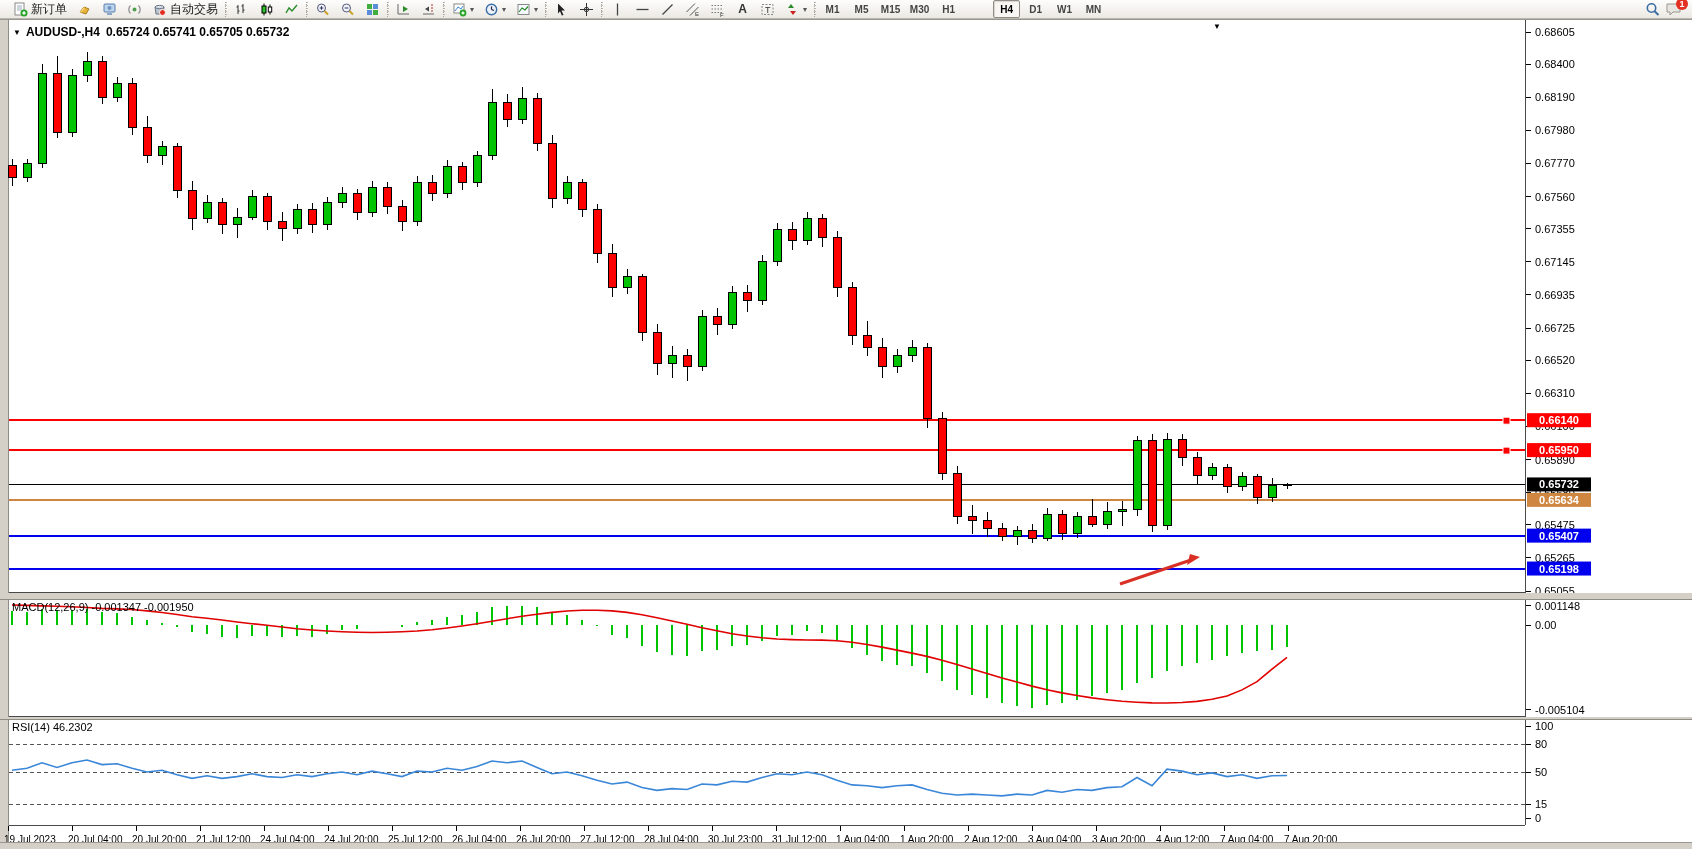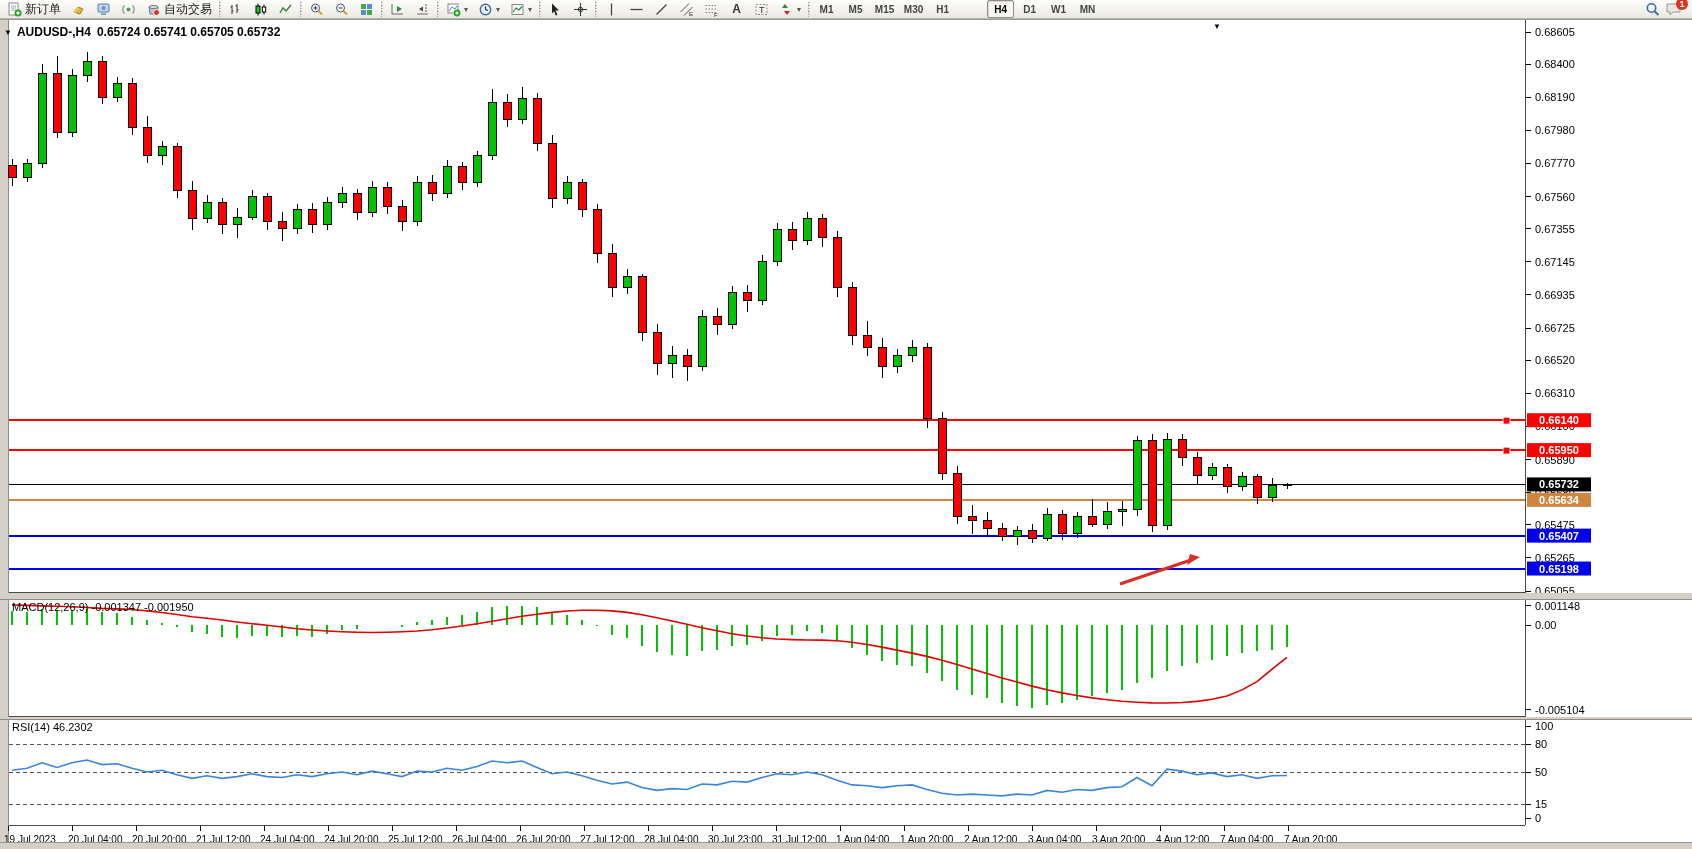--- a/index.html
+++ b/index.html
@@ -1,34 +1,34 @@
 <!DOCTYPE html>
 <html><head>
 <meta charset="utf-8">
 <style>
   html,body{margin:0;padding:0;width:1692px;height:849px;overflow:hidden;background:#fff;
     font-family:"Liberation Sans","DejaVu Sans",sans-serif;-webkit-font-smoothing:antialiased;}
   
   .toolbar{position:absolute;left:0;top:0;width:1692px;height:19px;
     background:linear-gradient(#fdfdfc,#ece9e3);border-bottom:1px solid #b9b6ae;
-    display:flex;align-items:center;padding-left:2px;box-sizing:border-box;z-index:5;}
+    display:flex;align-items:center;padding-left:8px;box-sizing:border-box;z-index:5;}
   .tb-btn{display:flex;align-items:center;gap:3px;height:17px;padding:0 4px;border:1px solid transparent;
     border-radius:2px;font-size:12px;color:#1a1a1a;cursor:default;white-space:nowrap;}
   .tb-ico{width:15px;height:15px;display:inline-block;line-height:15px;text-align:center;font-size:11px;}
   .grip{width:5px;height:15px;margin:0 2px;background:
     repeating-linear-gradient(#bdbab3 0 1px,transparent 1px 3px);width:1px;border-left:1px dotted #a9a6a0;}
   .tf-btn{min-width:25px;height:16px;margin:0 1px;font-size:10px;font-weight:bold;color:#444;
     display:flex;align-items:center;justify-content:center;border:1px solid transparent;border-radius:2px;}
   .tf-btn.active{background:#f8f6f2;border:1px solid #8f8c86;box-shadow:inset 1px 1px 1px #d8d5cf;color:#000;margin-left:30px;}
   .tb-right{margin-left:auto;display:flex;align-items:center;gap:6px;padding-right:10px;}
   .badge{position:absolute;top:-4px;right:-6px;background:#e33022;color:#fff;font-size:9px;font-weight:bold;
     min-width:12px;height:12px;border-radius:7px;display:flex;align-items:center;justify-content:center;}
   .chat-wrap{position:relative;width:16px;height:14px;}
   
-  #chart-title{position:absolute;left:4px;top:25px;z-index:4;font-size:12px;font-weight:bold;color:#000;}
+  #chart-title{position:absolute;left:13px;top:25px;z-index:4;font-size:12px;font-weight:bold;color:#000;}
   #chart-title .caret{font-size:8px;vertical-align:1px;margin-right:5px;}
   #chart-title .ohlc{font-weight:bold;margin-left:6px;}
   #mini-caret{position:absolute;left:1213px;top:22px;z-index:4;font-size:8px;color:#000;}
   svg text{font-family:"Liberation Sans","DejaVu Sans",sans-serif;}
 </style>
 </head>
 <body>
 
 <div class="toolbar">
   <div class="tb-btn">

